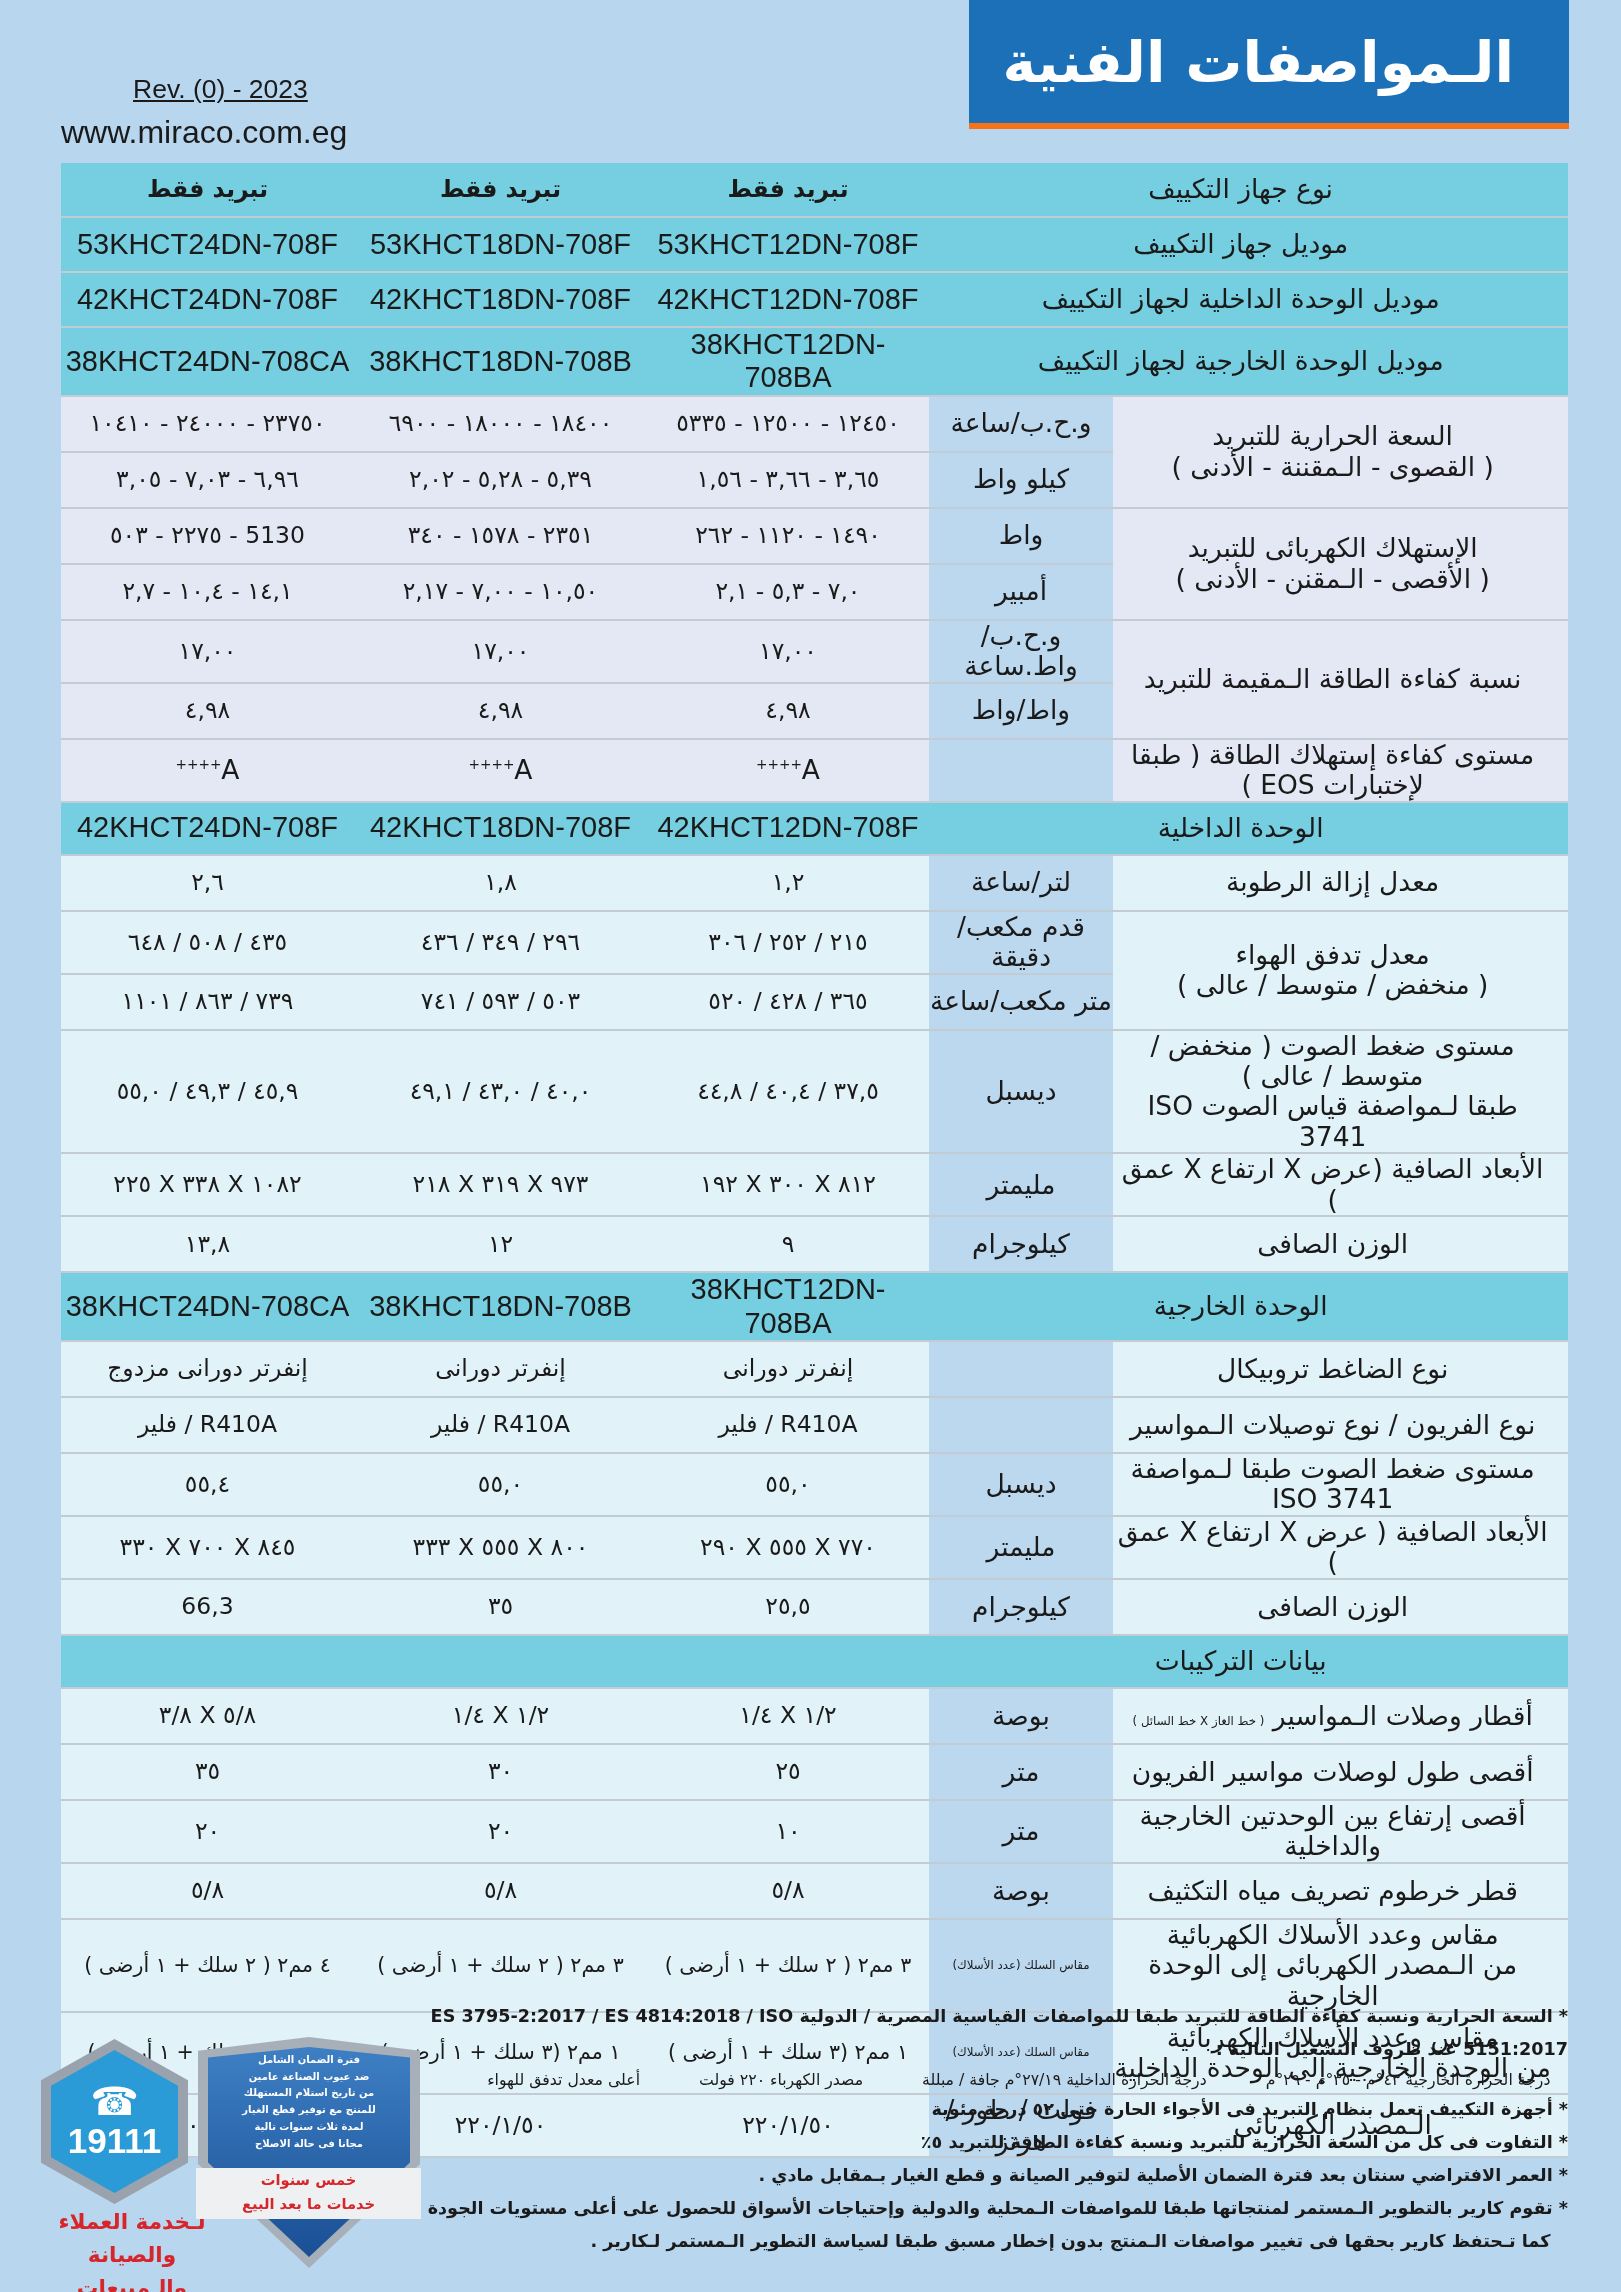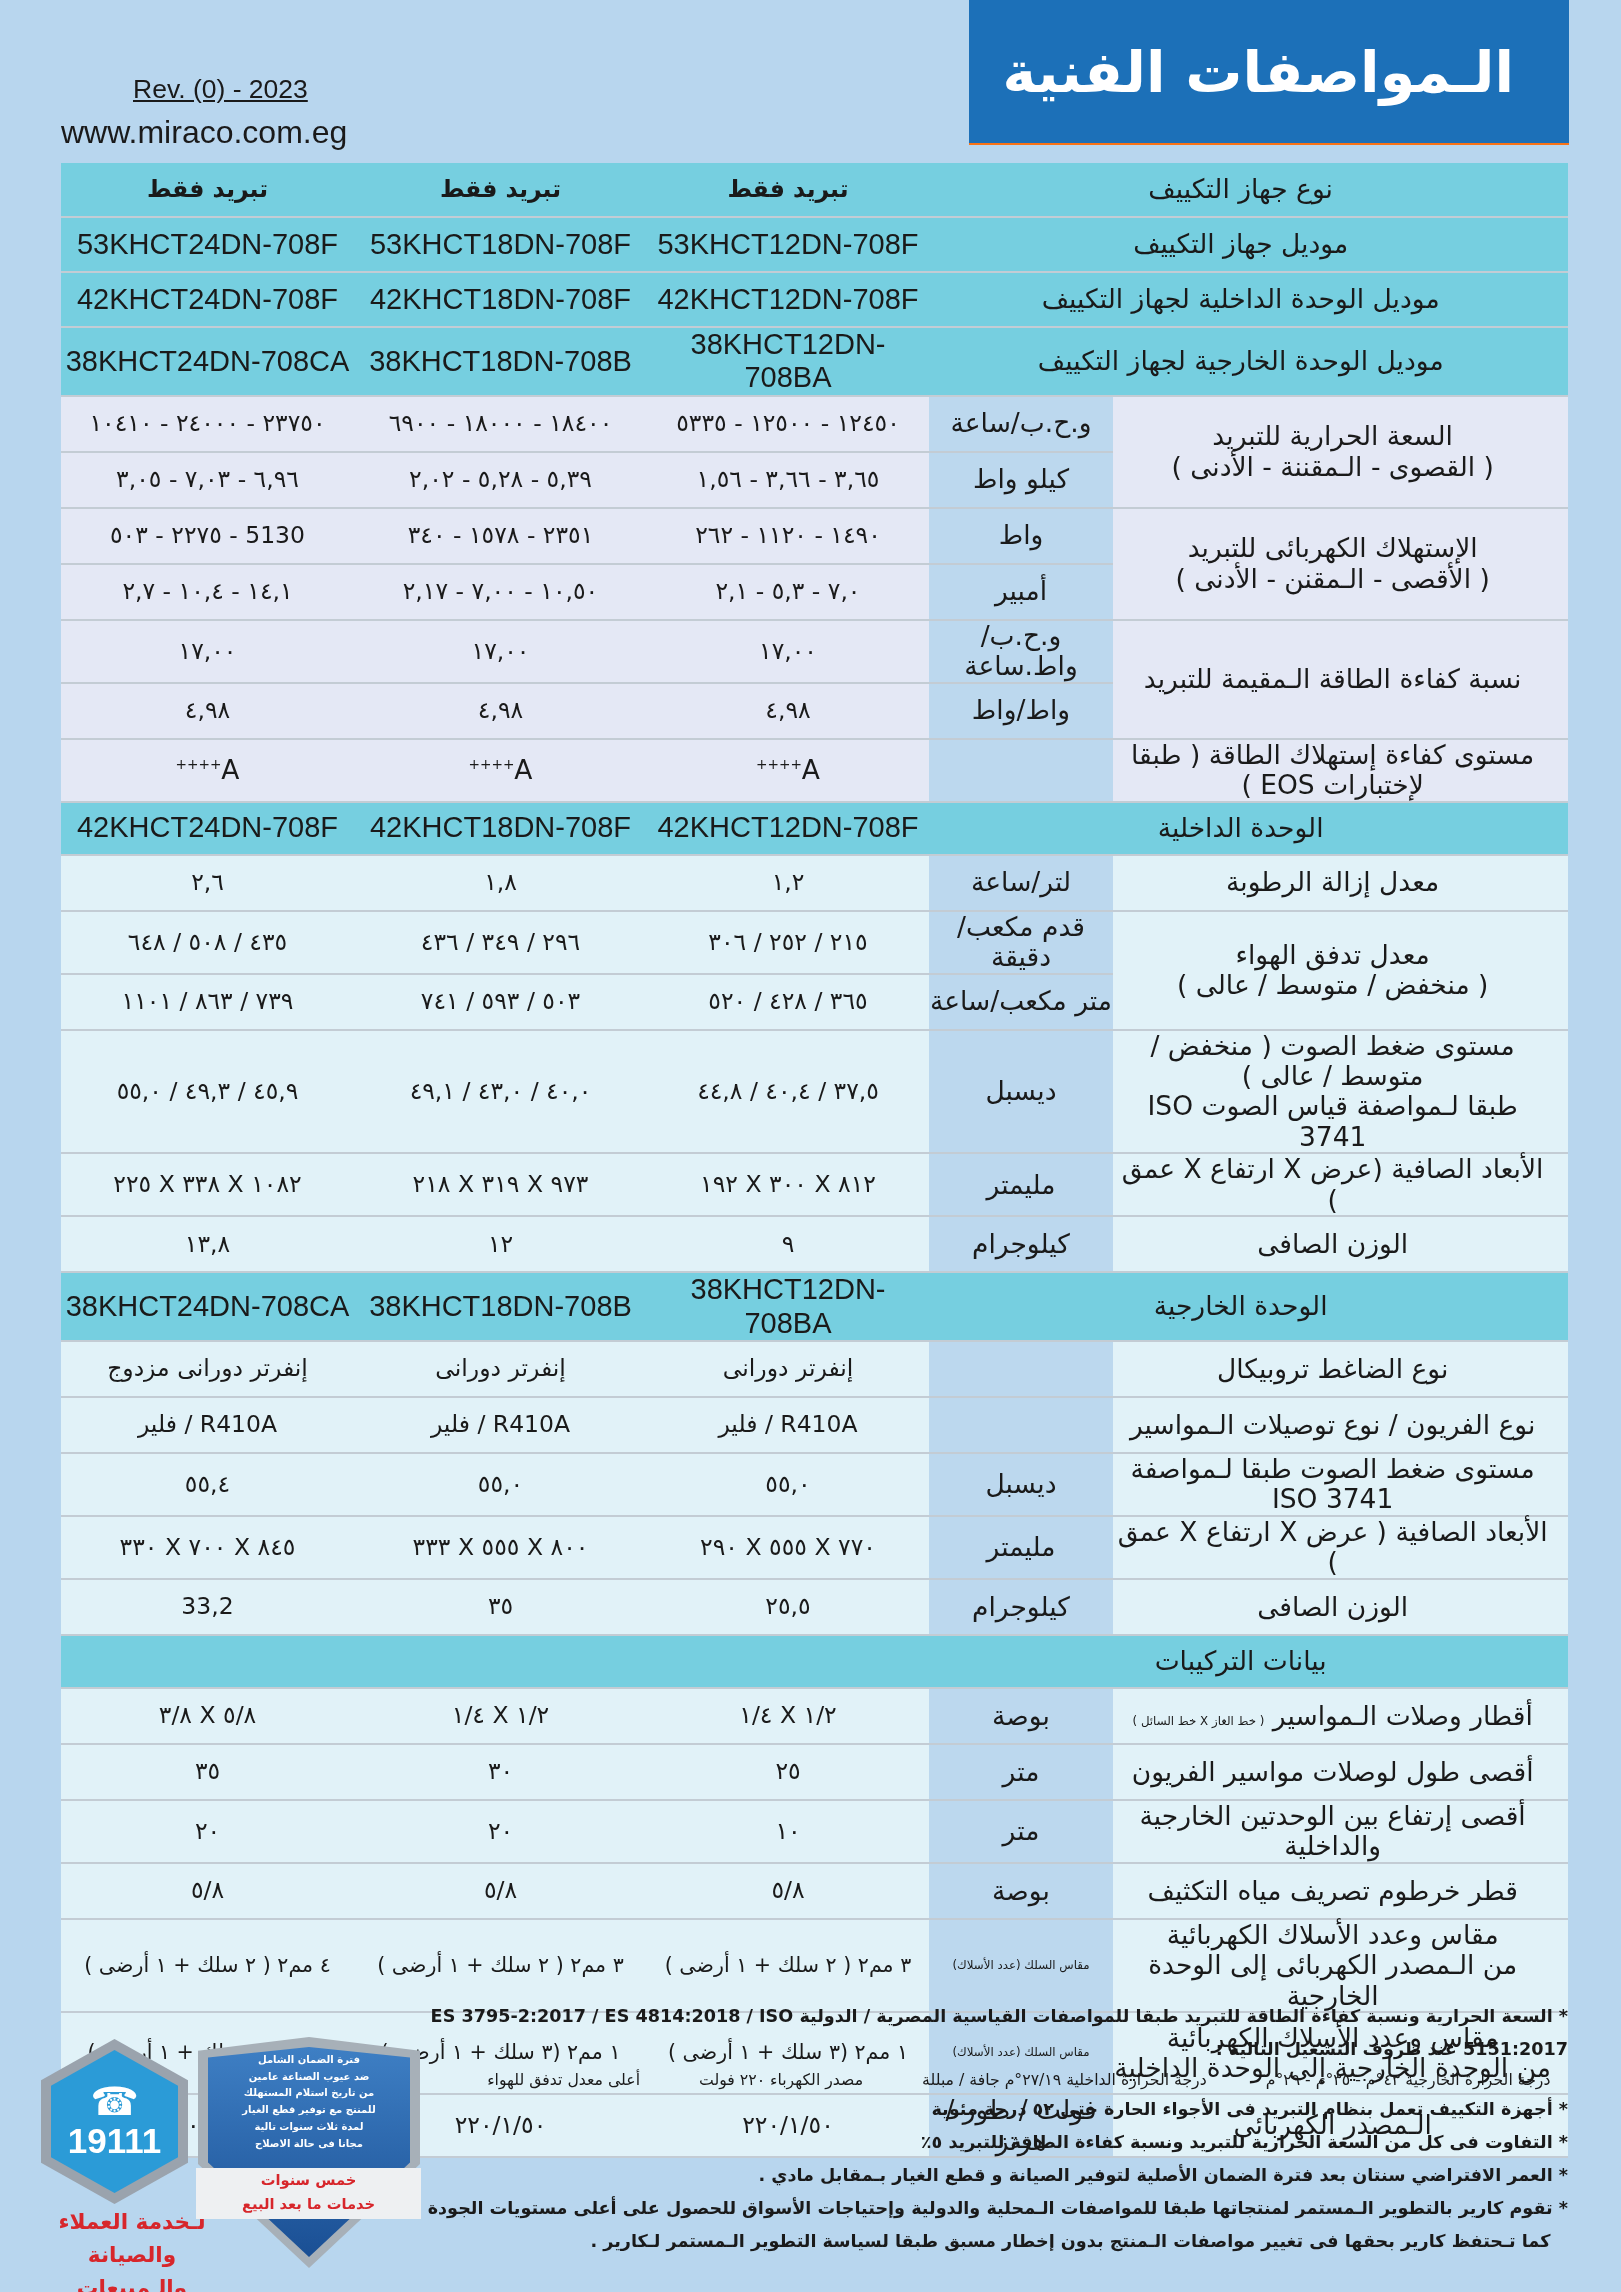--- a/index.html
+++ b/index.html
@@ -2,25 +2,25 @@
 <html><head>
 <meta charset="utf-8">
 <style>
   html, body { margin: 0; padding: 0; }
   body {
     width: 1621px; height: 2293px; position: relative; overflow: hidden;
     background: #b8d6ee;
     font-family: "DejaVu Sans", sans-serif; color: #1a1a1a;
   }
   .title-box {
-    position: absolute; left: 969px; top: 0; width: 600px; height: 145px;
+    position: absolute; left: 969px; top: 0; width: 600px; height: 129px;
     background: #1c70b8; color: #fff; direction: rtl;
     display: flex; align-items: center; justify-content: flex-start;
     padding-right: 55px; box-sizing: border-box;
-    font-size: 57px; font-weight: bold; border-bottom: 2px solid #f97316;
+    font-size: 57px; font-weight: bold; border-bottom: 6px solid #f97316;
   }
   .rev { position: absolute; left: 133px; top: 74px; font-size: 26.5px; font-family: "Liberation Sans", sans-serif; text-decoration: underline; }
   .url { position: absolute; left: 61px; top: 114px; font-size: 32px; font-family: "Liberation Sans", sans-serif; }
 
   table.spec {
     position: absolute; left: 61px; top: 163px; width: 1507px;
     border-collapse: collapse; direction: rtl; table-layout: fixed;
   }
   table.spec td {
     border-bottom: 2px solid #c3ccd4; padding: 0; text-align: center;
@@ -259,21 +259,21 @@
     <td class="unit">مليمتر</td>
     <td class="val small">٧٧٠ X ٥٥٥ X ٢٩٠</td>
     <td class="val small">٨٠٠ X ٥٥٥ X ٣٣٣</td>
     <td class="val small">٨٤٥ X ٧٠٠ X ٣٣٠</td>
   </tr>
   <tr class="p2 r56">
     <td class="lbl">الوزن الصافى</td>
     <td class="unit">كيلوجرام</td>
     <td class="val small">٢٥,٥</td>
     <td class="val small">٣٥</td>
-    <td class="val small">33,2</td>
+    <td class="val small">66,3</td>
   </tr>
 
   <tr class="sec">
     <td class="lbl" colspan="2">بيانات التركيبات</td>
     <td class="val" colspan="3"></td>
   </tr>
   <tr class="p2 r56">
     <td class="lbl"><span>أقطار وصلات الـمواسير</span> <span style="font-size:11.8px">( خط الغاز X خط السائل )</span></td>
     <td class="unit">بوصة</td>
     <td class="val small">١/٢ X ١/٤</td>

